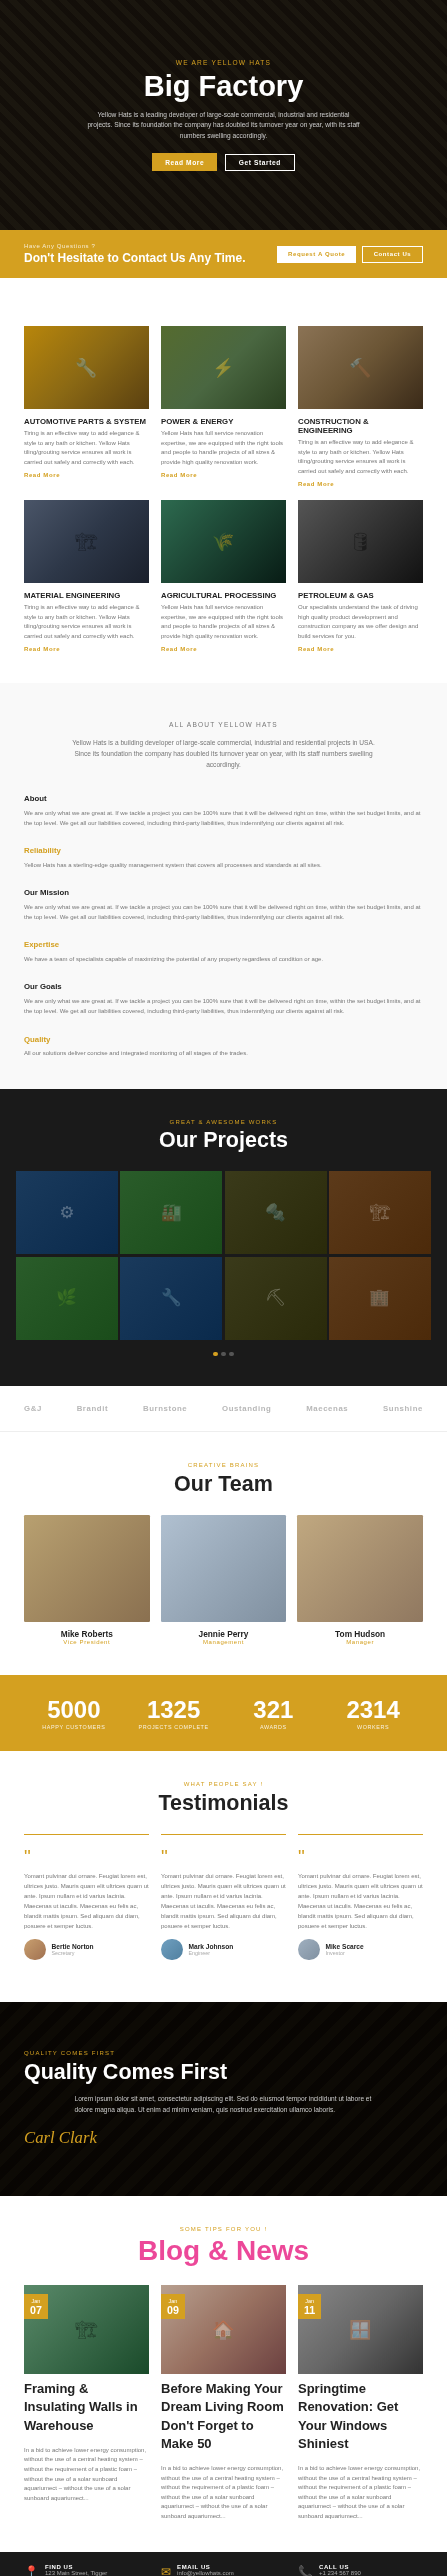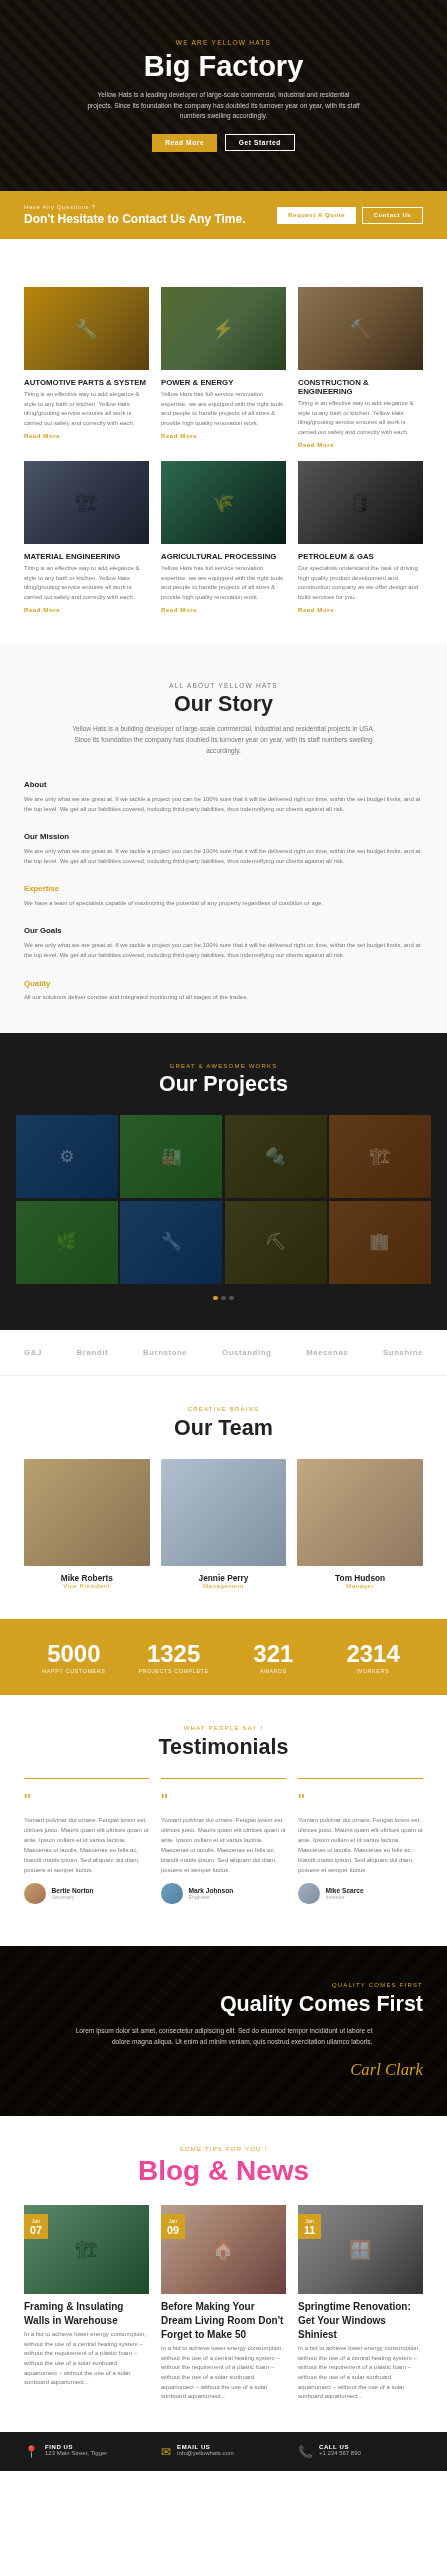--- a/index.html
+++ b/index.html
@@ -1,21 +1,21 @@
 <!DOCTYPE html>
 <html style="font-size:9.5px"><head>
   <meta charset="utf-8">
   <style>
     * { margin: 0; padding: 0; box-sizing: border-box; }
     body { font-family: Arial, sans-serif; width: 447px; background: #fff; }
 
     
     .hero {
       position: relative;
-      height: 191px;
+      height: 230px;
       background: #2a2a2a;
       display: flex;
       flex-direction: column;
       align-items: center;
       justify-content: center;
       text-align: center;
       overflow: hidden;
     }
     .hero-bg {
       position: absolute; inset: 0;
@@ -128,38 +128,38 @@
     .testimonial-avatar.a1 { background: linear-gradient(135deg, #c9a070, #a07050); }
     .testimonial-avatar.a2 { background: linear-gradient(135deg, #70a0c0, #5080a0); }
     .testimonial-avatar.a3 { background: linear-gradient(135deg, #a0b0c0, #8090a0); }
     .testimonial-name { font-size: 6.6px; font-weight: 800; color: #222; }
     .testimonial-role { font-size: 5.4px; color: #aaa; }
 
     
     .quality-section {
       background: linear-gradient(rgba(0,0,0,0.7), rgba(0,0,0,0.7)),
         repeating-linear-gradient(135deg, #2a2010 0px, #2a2010 9px, #1a1008 9px, #1a1008 18px);
-      padding: 36px 24px; text-align: right; position: relative;
+      padding: 48px 24px; text-align: left; position: relative;
     }
     .quality-section .section-label-light { color: #d4a020; font-size: 6px; letter-spacing: 1.2px; text-transform: uppercase; display: block; margin-bottom: 3.6px; }
     .quality-section h2 { color: #fff; font-size: 21.5px; font-weight: 900; margin-bottom: 8.3px; }
     .quality-section p { color: #ccc; font-size: 6.6px; max-width: 298px; margin: 0 auto 12px; line-height: 1.7; }
     .signature { color: #d4a020; font-size: 16.7px; font-style: italic; font-family: Georgia, serif; }
 
     
     .blog-section { padding: 30px 24px; }
     .blog-section h2 { font-size: 28px; font-weight: 900; color: #ec4899; text-align: center; margin-bottom: 4.8px; }
     .blog-section .section-label { text-align: center; display: block; }
     .blog-grid { display: grid; grid-template-columns: 1fr 1fr 1fr; gap: 12px; margin-top: 18px; }
     .blog-card { }
     .blog-img { width: 100%; height: 89px; position: relative; margin-bottom: 6px; }
     .blog-date { position: absolute; top: 9px; left: 0; background: #d4a020; color: #fff; padding: 3.6px 6px; text-align: center; }
     .blog-date .day { font-size: 10.7px; font-weight: 900; display: block; }
     .blog-date .month { font-size: 5.4px; display: block; }
-    .blog-title { font-size: 10px; font-weight: 800; color: #222; margin-bottom: 2px; line-height: 1.4; }
+    .blog-title { font-size: 13px; font-weight: 800; color: #222; margin-bottom: 11px; line-height: 1.4; }
     .blog-desc { font-size: 6px; color: #777; line-height: 1.6; }
 
     
     .footer { background: #1a1a1a; padding: 12px 24px; display: grid; grid-template-columns: 1fr 1fr 1fr; gap: 12px; }
     .footer-item { display: flex; align-items: flex-start; gap: 6px; }
     .footer-icon { color: #d4a020; font-size: 12px; margin-top: 1.2px; }
     .footer-label { font-size: 6px; font-weight: 800; color: #fff; text-transform: uppercase; letter-spacing: 0.6px; }
     .footer-val { font-size: 6px; color: #aaa; }
   </style>
 </head>
@@ -238,27 +238,30 @@
       <h4>Petroleum &amp; Gas</h4>
       <p>Our specialists understand the task of driving high quality product development and construction company as we offer design and build services for you.</p>
       <a class="read-more">Read More</a>
     </div>
   </div>
 </section>
 
 <section class="story-section">
   <div class="story-header">
     <p class="section-label">All About Yellow Hats</p>
-    <h2>Our Story</h2>
     <p>Yellow Hats is a building developer of large-scale commercial, industrial and residential projects in USA. Since its foundation the company has doubled its turnover year on year, with its staff numbers swelling accordingly.</p>
   </div>
   <div class="story-grid">
     <div class="story-col">
       <h4>About</h4>
       <p>We are only what we are great at. If we tackle a project you can be 100% sure that it will be delivered right on time, within the set budget limits, and at the top level. We get all our liabilities covered, including third-party liabilities, thus indemnifying our clients against all risk.</p>
+    </div>
+    <div class="story-col">
+      <h4 class="gold">Reliability</h4>
+      <p>Yellow Hats has a sterling-edge quality management system that covers all processes and standards at all sites.</p>
     </div>
     <div class="story-col">
       <h4>Our Mission</h4>
       <p>We are only what we are great at. If we tackle a project you can be 100% sure that it will be delivered right on time, within the set budget limits, and at the top level. We get all our liabilities covered, including third-party liabilities, thus indemnifying our clients against all risk.</p>
     </div>
     <div class="story-col">
       <h4 class="gold">Expertise</h4>
       <p>We have a team of specialists capable of maximizing the potential of any property regardless of condition or age.</p>
     </div>
     <div class="story-col">

